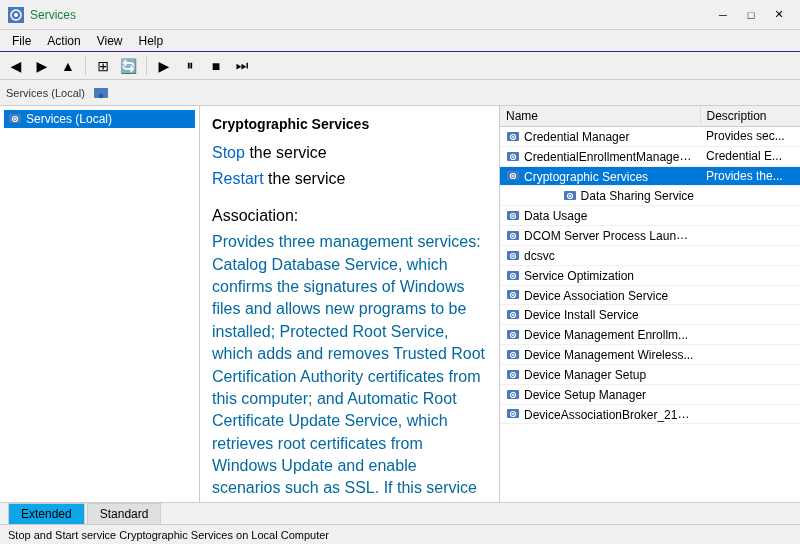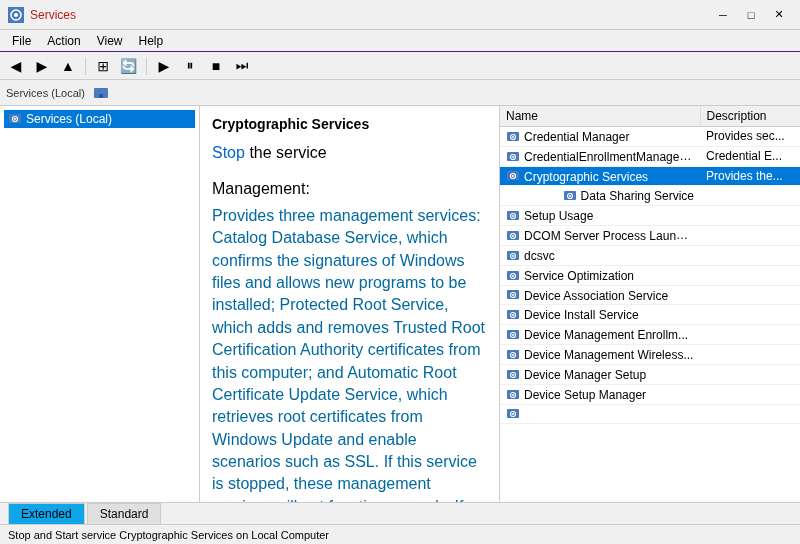--- a/index.html
+++ b/index.html
@@ -24,21 +24,21 @@
     }
     .title-bar-icon {
       width: 16px;
       height: 16px;
       margin-right: 6px;
       background: #4a7abc;
       display: inline-block;
     }
     .title-bar-text {
       font-size: 12px;
-      color: #b91c1c;
+      color: #15803d;
       flex: 1;
     }
     .title-bar-controls {
       display: flex;
       gap: 2px;
     }
     .title-btn {
       width: 26px;
       height: 20px;
       background: #f0f0f0;
@@ -325,22 +325,26 @@
   </div>
 
   <div class="content-area">
 
     <div class="left-panel">
       <div class="service-name-heading">Cryptographic Services</div>
       <p>
         <a class="service-link">Stop</a>
         <span> the service</span>
       </p>
+      <p>
+        <a class="service-link">Restart</a>
+        <span> the service</span>
+      </p>
       <p class="description-label" style="margin-top:14px;font-weight:normal;">
-        <span>Management:</span>
+        <span>Association:</span>
       </p>
       <p class="description-text">Provides three management services: Catalog Database Service, which confirms the signatures of Windows files and allows new programs to be installed; Protected Root Service, which adds and removes Trusted Root Certification Authority certificates from this computer; and Automatic Root Certificate Update Service, which retrieves root certificates from Windows Update and enable scenarios such as SSL. If this service is stopped, these management services will not function properly. If this service is disabled, any services that explicitly depend on it will fail to start.</p>
     </div>
 
     <div class="right-panel">
       <div class="scroll-container right-scroll">
         <table class="services-table">
           <thead>
             <tr>
               <th style="min-width:200px;">Name</th>
@@ -379,21 +383,21 @@
     <circle cx="7" cy="7" r="2.5" fill="none" stroke="white" stroke-width="1.2"></circle>
     <circle cx="7" cy="7" r="1" fill="white"></circle>
   </svg><span style="vertical-align:middle;">Data Sharing Service</span></td>
                 <td></td>
               </tr>
               <tr>
                 <td style="max-width: 200px;"><svg width="14" height="14" viewBox="0 0 14 14" style="display:inline-block;vertical-align:middle;margin-right:4px;flex-shrink:0;">
     <rect width="12" height="9" x="1" y="2" fill="#4a7abc" rx="1"></rect>
     <circle cx="7" cy="7" r="2.5" fill="none" stroke="white" stroke-width="1.2"></circle>
     <circle cx="7" cy="7" r="1" fill="white"></circle>
-  </svg><span style="vertical-align:middle;">Setup Usage</span></td>
+  </svg><span style="vertical-align:middle;">Data Usage</span></td>
                 <td></td>
               </tr>
               <tr>
                 <td style="max-width: 200px;"><svg width="14" height="14" viewBox="0 0 14 14" style="display:inline-block;vertical-align:middle;margin-right:4px;flex-shrink:0;">
     <rect width="12" height="9" x="1" y="2" fill="#4a7abc" rx="1"></rect>
     <circle cx="7" cy="7" r="2.5" fill="none" stroke="white" stroke-width="1.2"></circle>
     <circle cx="7" cy="7" r="1" fill="white"></circle>
   </svg><span style="vertical-align:middle;">DCOM Server Process Launch...</span></td>
                 <td></td>
               </tr>
@@ -459,21 +463,21 @@
     <circle cx="7" cy="7" r="2.5" fill="none" stroke="white" stroke-width="1.2"></circle>
     <circle cx="7" cy="7" r="1" fill="white"></circle>
   </svg><span style="vertical-align:middle;">Device Setup Manager</span></td>
                 <td></td>
               </tr>
               <tr>
                 <td style="max-width: 200px;"><svg width="14" height="14" viewBox="0 0 14 14" style="display:inline-block;vertical-align:middle;margin-right:4px;flex-shrink:0;">
     <rect width="12" height="9" x="1" y="2" fill="#4a7abc" rx="1"></rect>
     <circle cx="7" cy="7" r="2.5" fill="none" stroke="white" stroke-width="1.2"></circle>
     <circle cx="7" cy="7" r="1" fill="white"></circle>
-  </svg></td>
+  </svg><span style="vertical-align:middle;">DeviceAssociationBroker_214...</span></td>
                 <td></td>
               </tr>
               <tr>
                 <td style="max-width: 200px;"></td>
                 <td></td>
               </tr>
             </tbody>
         </table>
       </div>
 

